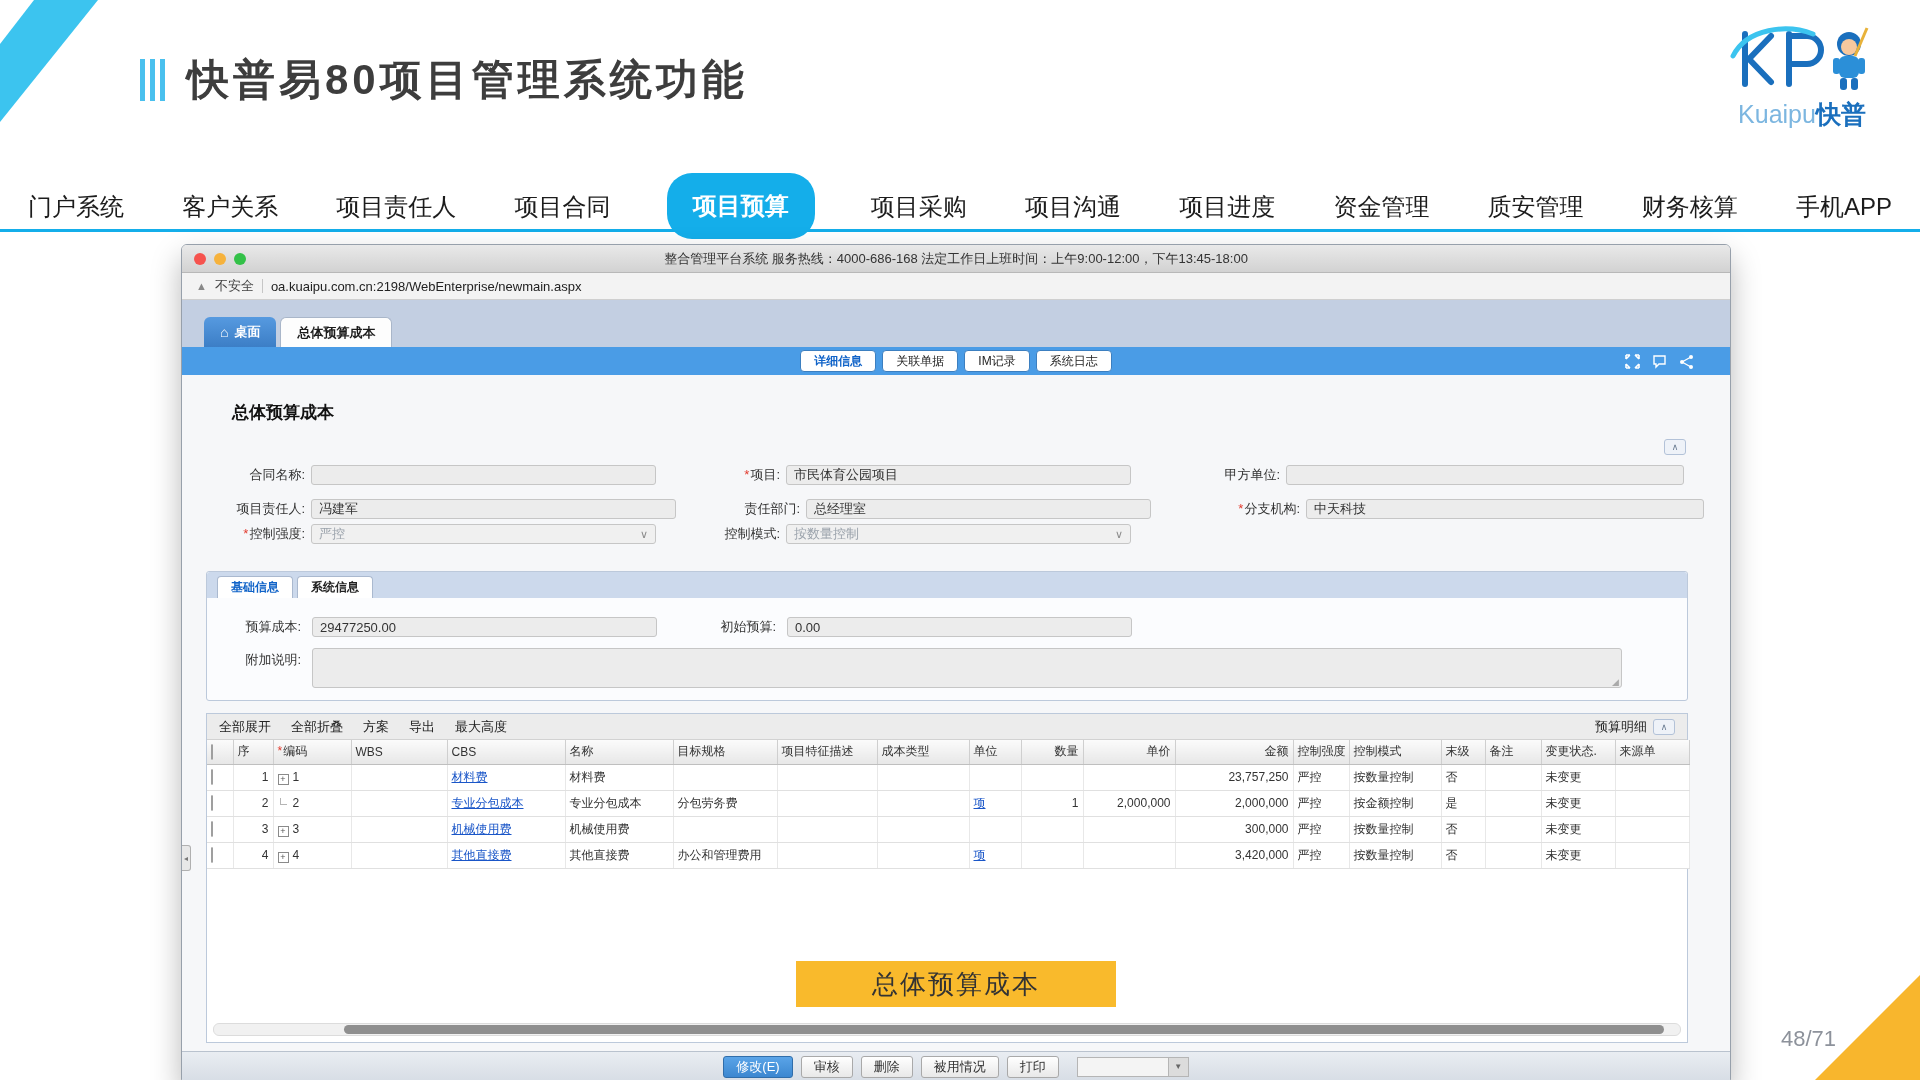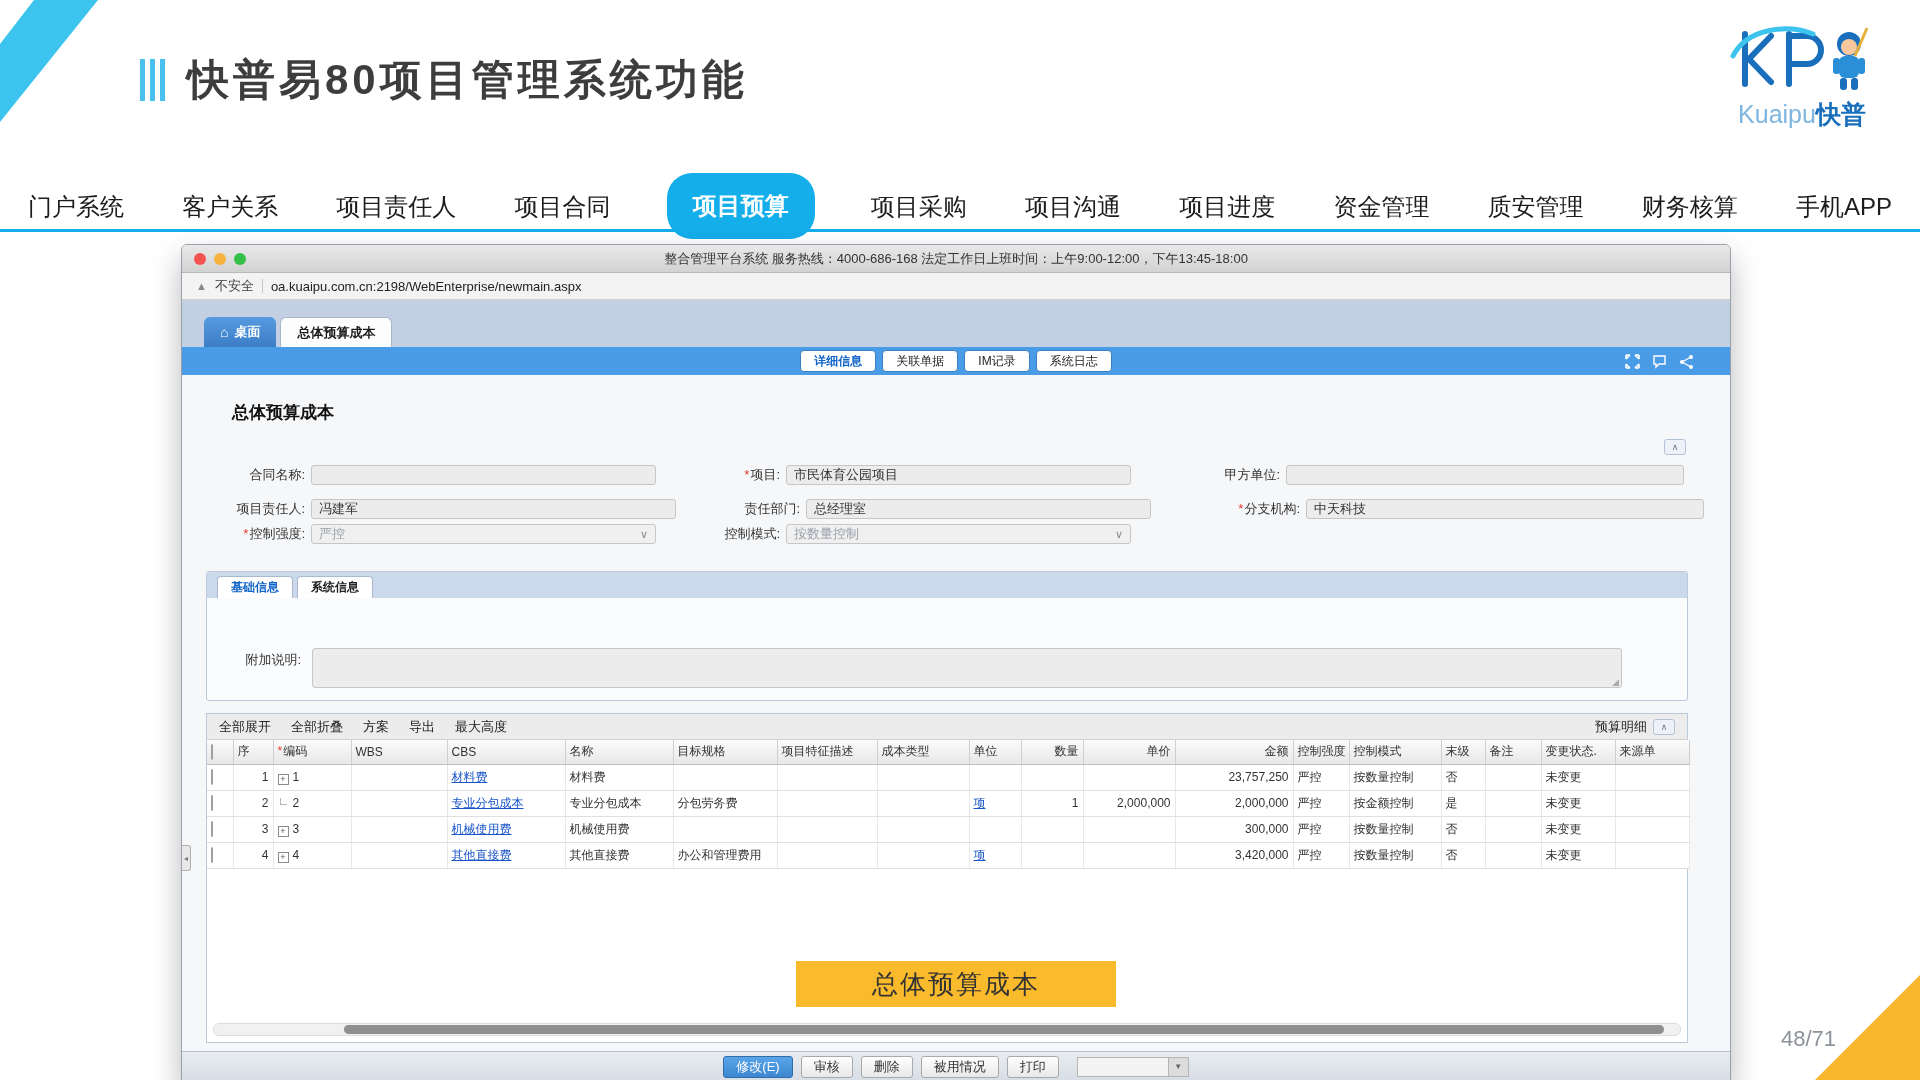--- a/index.html
+++ b/index.html
@@ -304,20 +304,30 @@
             <span class="caret">∨</span>
           </div>
         </div>
       </div>
 
     <div class="basebox">
       <div class="basehead">
           <div class="btab active">基础信息</div>
           <div class="btab">系统信息</div>
         </div>
+      <div class="frow" style="top:44px">
+        <label class="flabel" style="width:100px"><span>预算成本</span>:</label>
+        <div class="inp" style="width:345px;margin-left:5px">
+            <span class="val">29477250.00</span>
+          </div>
+        <label class="flabel" style="width:125px"><span>初始预算</span>:</label>
+        <div class="inp" style="width:345px;margin-left:5px">
+            <span class="val">0.00</span>
+          </div>
+      </div>
       <div class="frow" style="top:76px;height:42px;align-items:flex-start">
         <label class="flabel" style="width:100px;margin-top:3px"><span>附加说明</span>:</label>
         <div class="memo" style="width:1310px;height:40px;margin-left:5px">
           <span></span>
           <span class="resize">◢</span>
         </div>
       </div>
     </div>
 
     <div class="gridbox">

